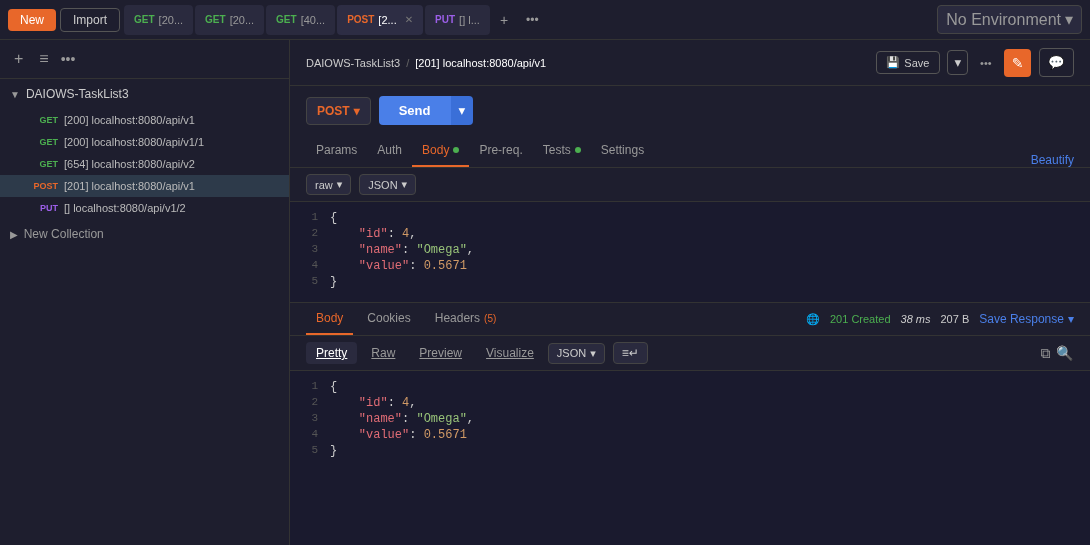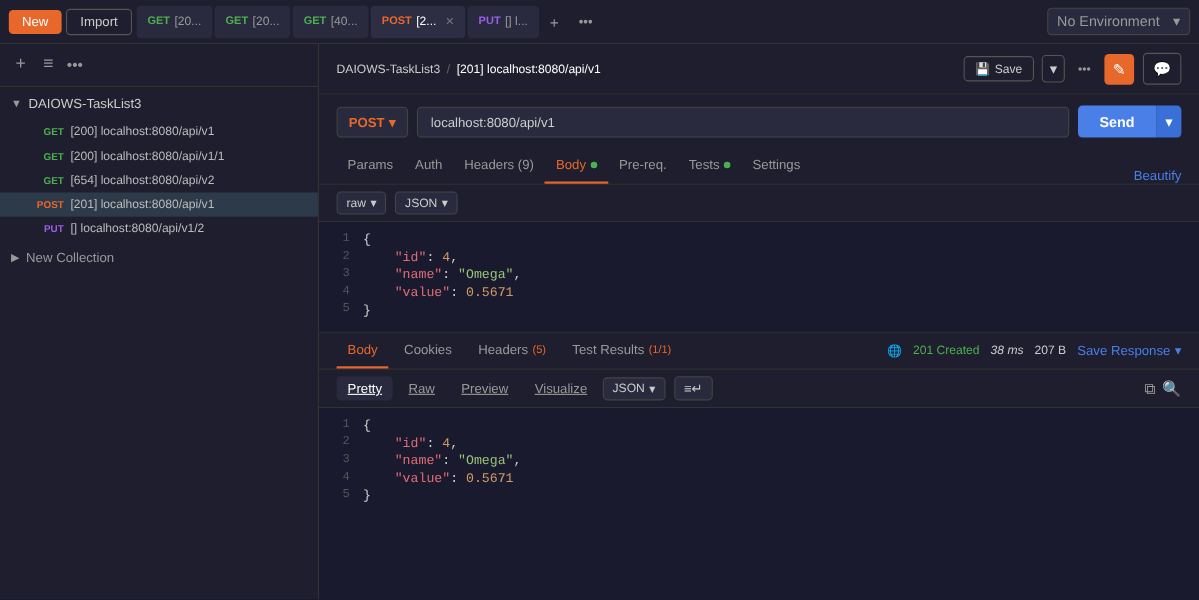--- a/index.html
+++ b/index.html
@@ -88,21 +88,21 @@
     .env-selector {
       display: flex;
       align-items: center;
       gap: 4px;
       background: #2a2a3e;
       border: 1px solid #444;
       border-radius: 4px;
       padding: 4px 8px;
       cursor: pointer;
       color: #999;
-      font-size: 13px;
+      font-size: 16px;
       min-width: 130px;
       justify-content: space-between;
     }
 
     
     .main {
       display: flex;
       height: calc(545px - 40px);
     }
 
@@ -608,36 +608,32 @@
         <button class="edit-icon-btn">✎</button>
         <button class="comment-icon-btn">💬</button>
       </div>
     </div>
 
     <div class="url-bar">
       <div class="method-select">
         <span>POST</span>
         <span>▾</span>
       </div>
-      <input class="url-input" value="localhost:8080/api/v1" style="">
       <div class="send-btn-group">
         <button class="send-btn">Send</button>
         <button class="send-dropdown">▾</button>
       </div>
     </div>
 
     <div class="request-tabs">
       <div class="req-tab">
           <span>Params</span>
         </div>
       <div class="req-tab">
           <span>Auth</span>
-        </div>
-      <div class="req-tab">
-          <span>Headers (9)</span>
         </div>
       <div class="req-tab active">
         <span>Body</span>
         <span class="dot"></span>
       </div>
       <div class="req-tab">
           <span>Pre-req.</span>
         </div>
       <div class="req-tab">
         <span>Tests</span>
@@ -695,24 +691,20 @@
         <div class="resp-tab active">
             <span>Body</span>
           </div>
         <div class="resp-tab">
             <span>Cookies</span>
           </div>
         <div class="resp-tab">
           <span>Headers</span>
           <span class="count">(5)</span>
         </div>
-        <div class="resp-tab">
-          <span>Test Results</span>
-          <span class="count">(1/1)</span>
-        </div>
         <div class="resp-status">
           <span>🌐</span>
           <span class="status-201">201 Created</span>
           <span class="resp-time">38 ms</span>
           <span class="resp-size">207 B</span>
           <button class="save-response-btn">
             <span>Save Response</span>
             <span>▾</span>
           </button>
         </div>

